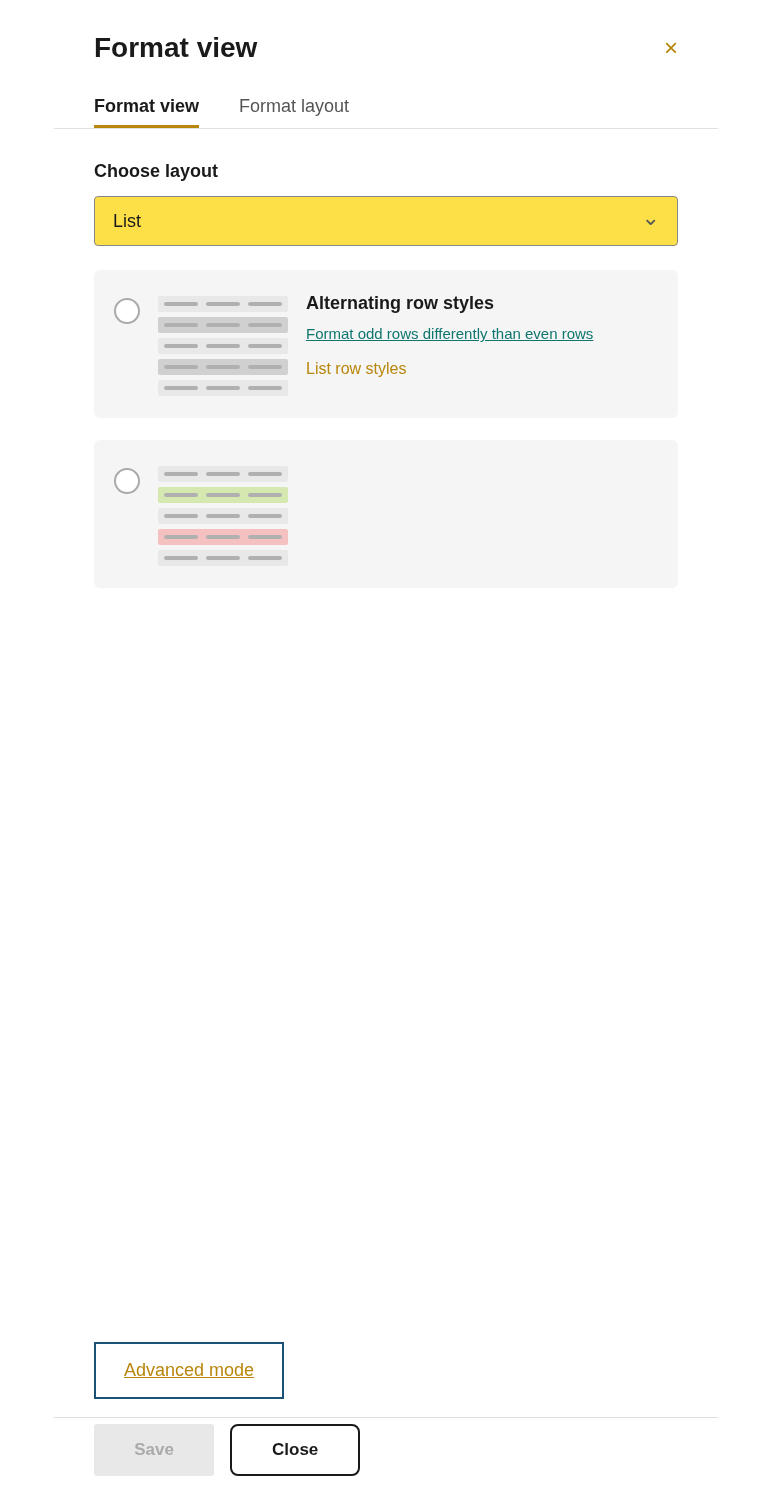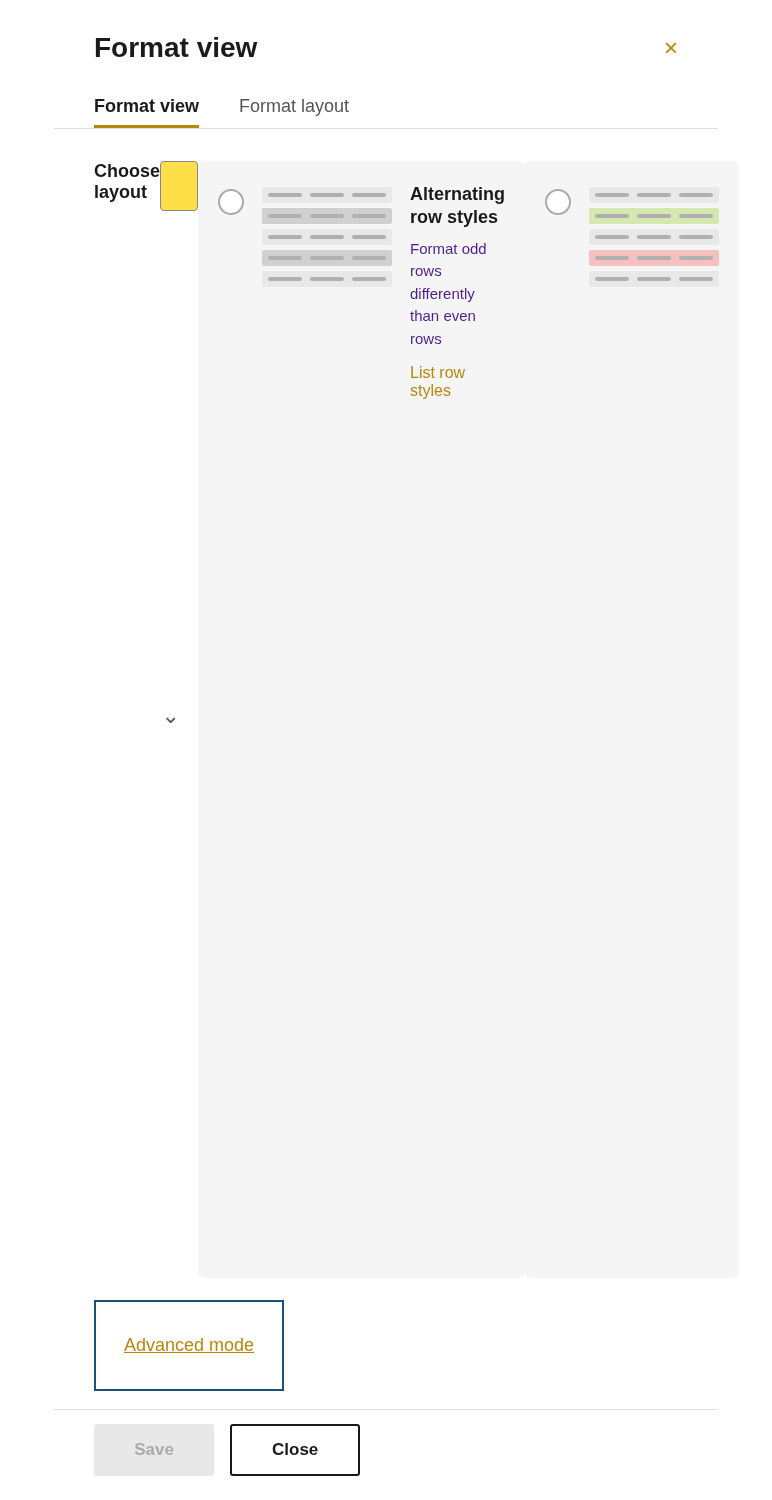--- a/index.html
+++ b/index.html
@@ -58,21 +58,21 @@
     }
     .tab.active {
       color: #1a1a1a;
       font-weight: 700;
       border-bottom: 3px solid #b8860b;
     }
     .content {
       padding: 32px 40px 0 40px;
       flex: 1;
       display: flex;
-      flex-direction: row;
+      flex-direction: column;
     }
     .section-label {
       font-size: 18px;
       font-weight: 700;
       color: #1a1a1a;
       margin-bottom: 14px;
     }
     .layout-select {
       width: 100%;
       border: 1.5px solid #888;
@@ -156,50 +156,51 @@
     }
     .option-title {
       font-size: 18px;
       font-weight: 700;
       color: #1a1a1a;
       margin-bottom: 8px;
       line-height: 1.3;
     }
     .option-desc {
       font-size: 15px;
-      color: #4c1d95;
+      color: #0f766e;
       margin-bottom: 14px;
       line-height: 1.5;
+      text-decoration: underline;
     }
     .option-link {
       font-size: 16px;
       color: #b8860b;
       cursor: pointer;
       text-decoration: none;
     }
     .bottom-section {
       margin-top: auto;
       padding: 0 40px;
     }
     .advanced-mode-btn {
       display: inline-block;
       border: 2.5px solid #1a5276;
-      padding: 33px 28px;
+      padding: 16px 28px;
       font-size: 18px;
       color: #b8860b;
       text-decoration: underline;
       cursor: pointer;
       background: #fff;
       font-family: 'Segoe UI', Arial, sans-serif;
       margin-bottom: 0;
     }
     .footer {
       display: flex;
       gap: 16px;
-      padding: 14px 40px 24px 40px;
+      padding: 6px 40px 24px 40px;
       border-top: 1.5px solid #e0e0e0;
       margin-top: 18px;
     }
     .btn-save {
       padding: 14px 40px;
       font-size: 17px;
       font-weight: 600;
       background: #e8e8e8;
       color: #aaa;
       border: none;
@@ -207,21 +208,21 @@
       cursor: not-allowed;
       min-width: 120px;
     }
     .btn-close {
       padding: 14px 40px;
       font-size: 17px;
       font-weight: 700;
       background: #fff;
       color: #1a1a1a;
       border: 2px solid #1a1a1a;
-      border-radius: 3px;
+      border-radius: 8px;
       cursor: pointer;
       min-width: 120px;
     }
   </style>
 </head>
 <body>
 
 <div class="panel">
   <div class="panel-header">
     <h1 class="panel-title">Format view</h1>

